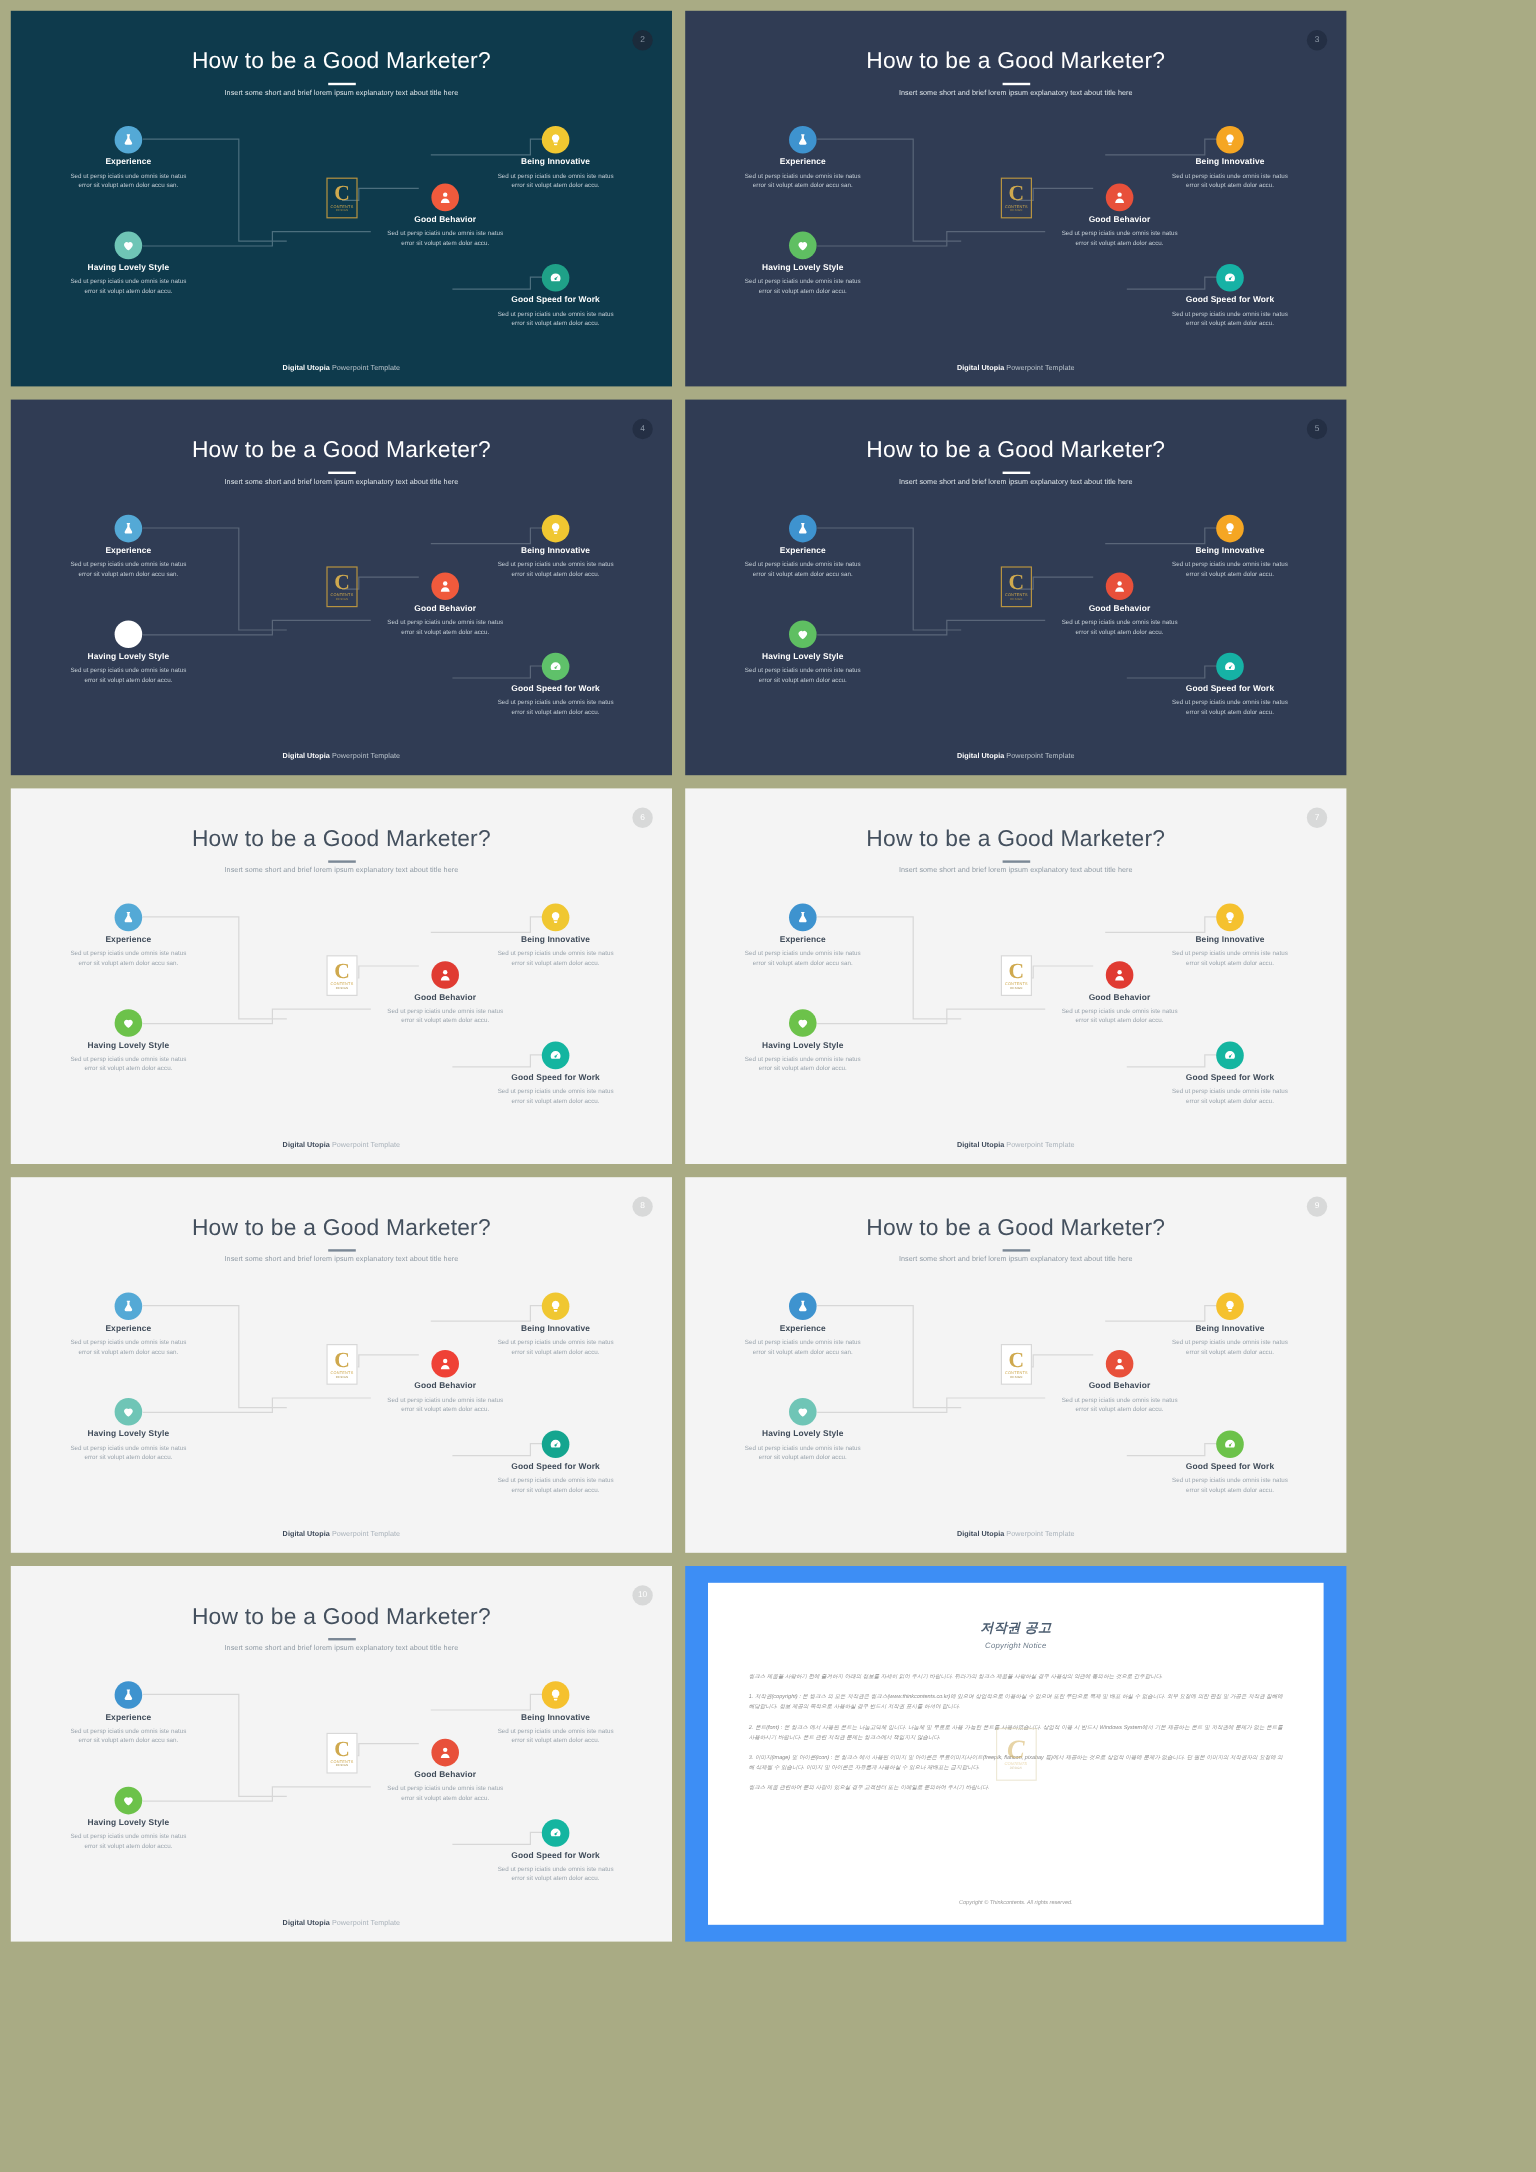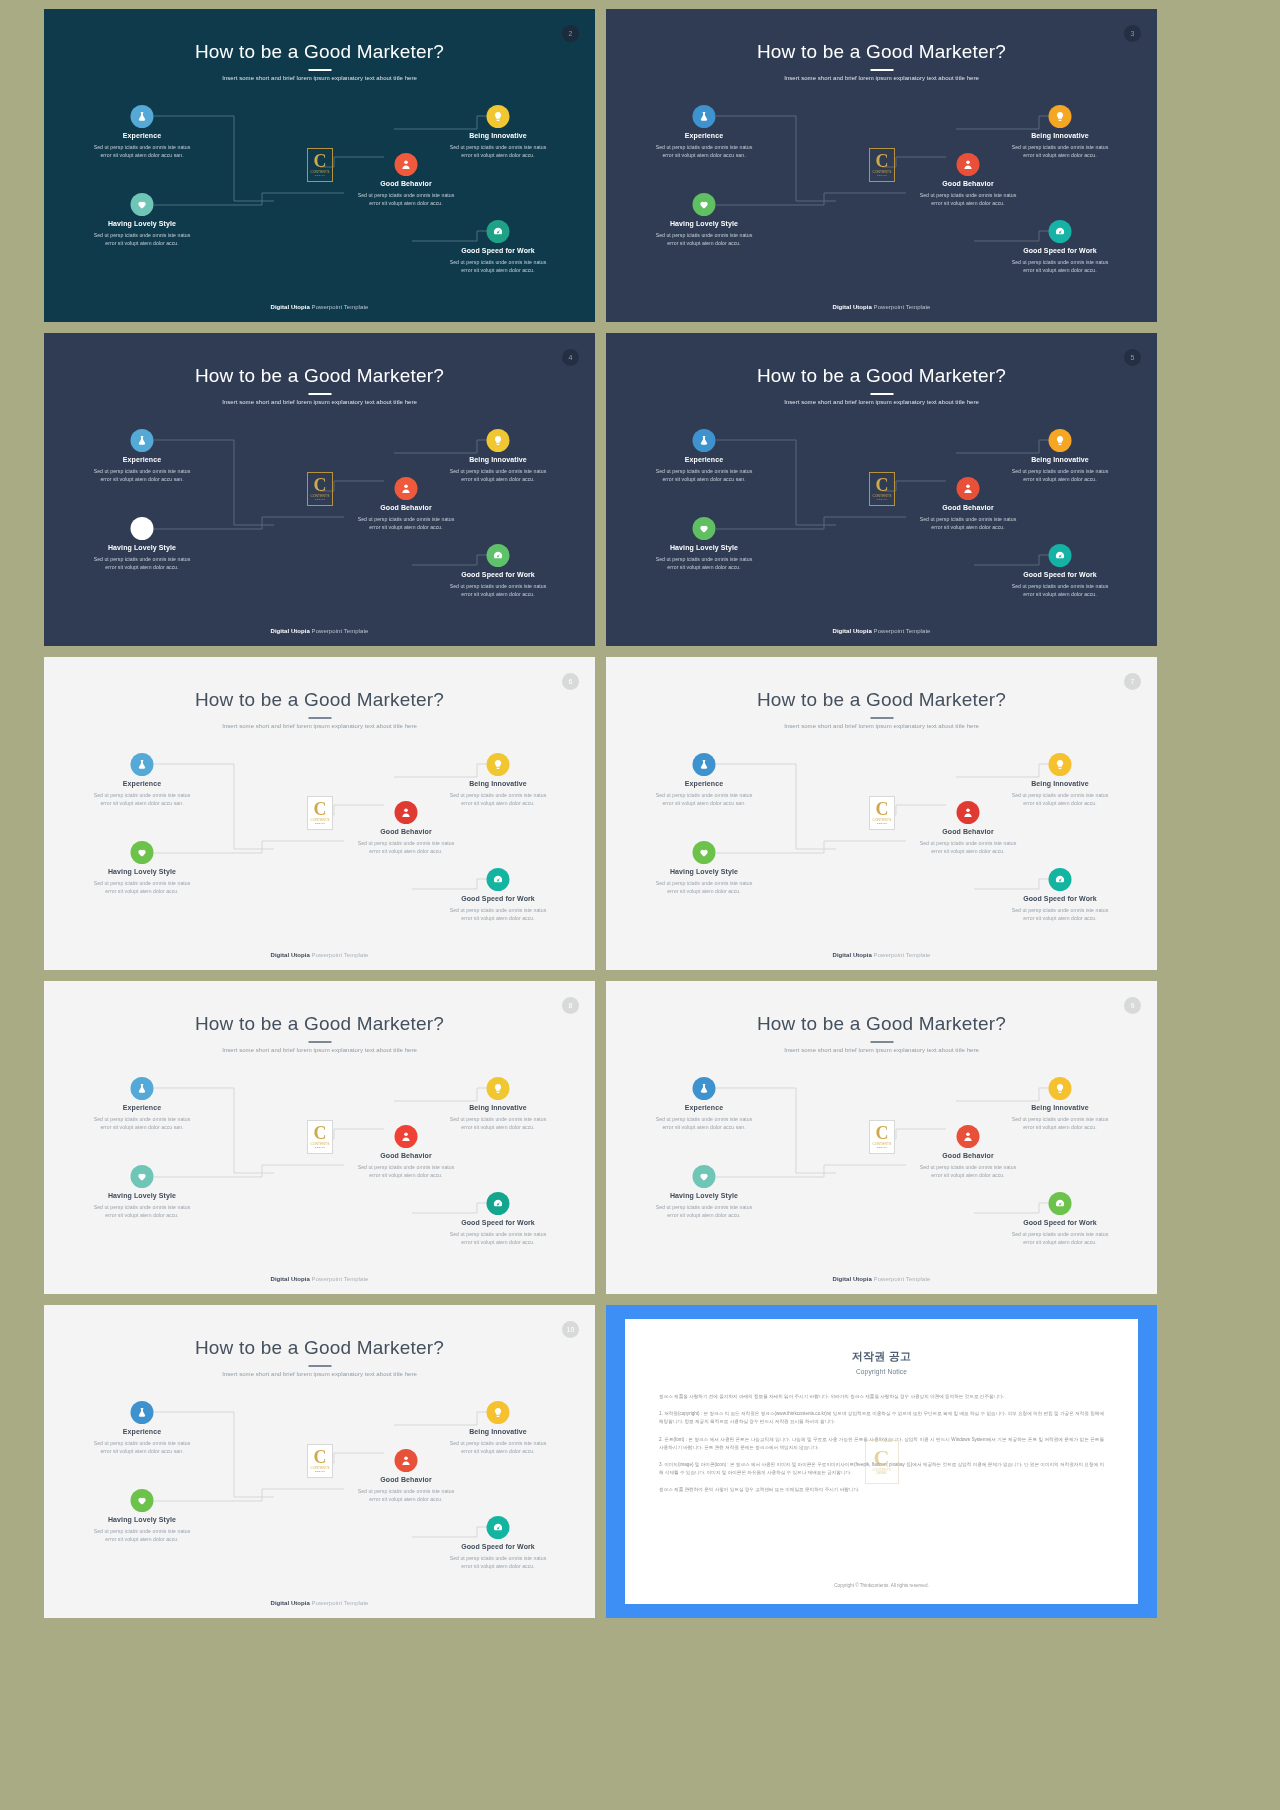--- a/index.html
+++ b/index.html
@@ -15,21 +15,20 @@
     grid-template-columns: 551px 551px;
     grid-template-rows: 313px 313px 313px 313px 313px;
     gap: 11px;
     padding: 9px 84px 0 9px;
     background: #a9ab84;
   }
   .slide {
     position: relative;
     width: 551px; height: 313px;
     overflow: hidden;
-    margin-left: 35px;
   }
   
   .bg-teal   { background: #0e3a4c; }
   .bg-navy   { background: #303c54; }
   .bg-light  { background: #f4f4f4; }
   .bg-blue   { background: #3d8ef5; }
 
   
   .slide-no {
     position: absolute; top: 16px; right: 16px;
@@ -141,20 +140,21 @@
   .p-inno  { left: 374px; top: 96px;  width: 160px; }
   .p-behav { left: 282px; top: 144px; width: 160px; }
   .p-speed { left: 374px; top: 211px; width: 160px; }
   .c-logo-pos { left: 263px; top: 139px; }
 
   
   .cp-page {
     position: absolute;
     left: 19px; top: 14px; right: 19px; bottom: 14px;
     background: #ffffff;
+    font-style: italic;
   }
   .cp-title {
     text-align: center; margin-top: 30px;
     font-size: 11px; font-weight: bold; color: #4e5f72;
     letter-spacing: .2px;
   }
   .cp-sub {
     text-align: center; margin-top: 4px;
     font-size: 6.5px; color: #6c7b8a; letter-spacing: .2px;
   }

